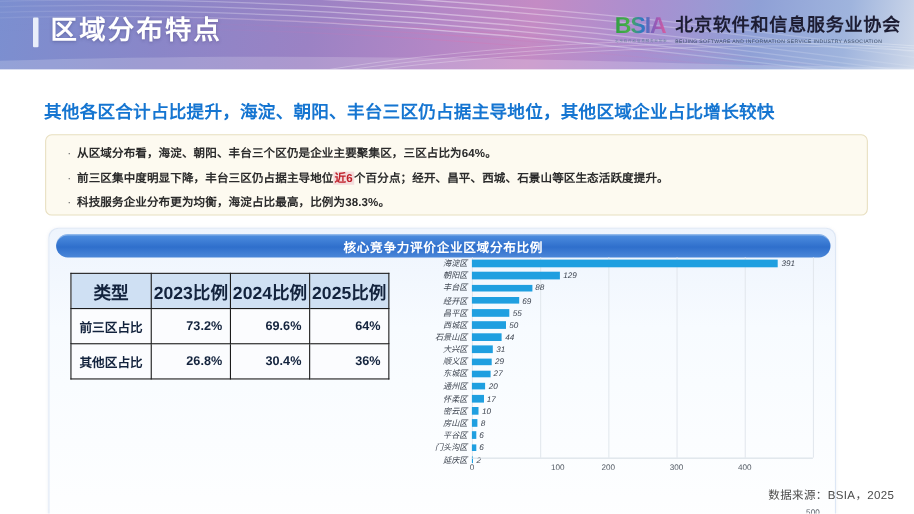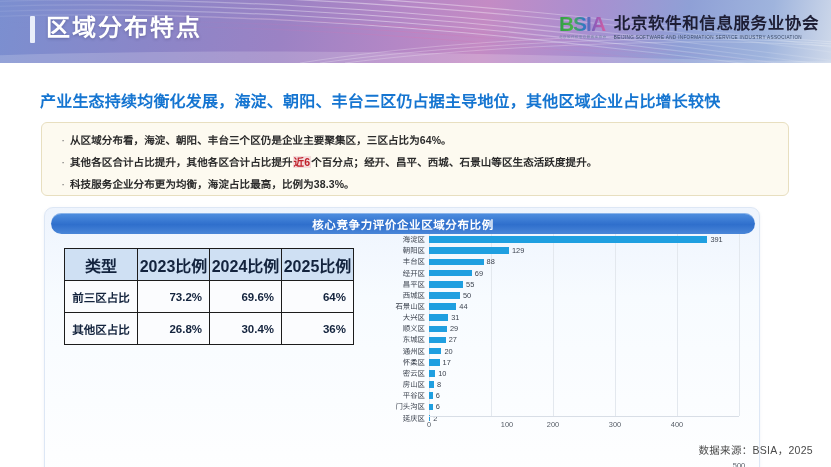--- a/index.html
+++ b/index.html
@@ -61,21 +61,21 @@
   table.t{border-collapse:collapse;font-size:11px;}
   table.t th,table.t td{border:1px solid #1c1c1c;height:32px;box-sizing:border-box;font-weight:700;}
   table.t th{background:#cfe0f3;color:#13233d;text-align:center;font-size:16px;}
   table.t th.c0{width:73px;}
   table.t th.c{width:72px;}
   table.t td.lbl{background:#fbfcfe;color:#13233d;text-align:center;font-size:11.5px;}
   table.t td.num{background:#fbfcfe;color:#13233d;text-align:right;padding-right:7px;font-size:11.5px;}
 
   
   .chart{position:absolute;left:326px;top:26px;width:372px;height:200px;}
-  .chart-plot{position:absolute;left:58px;top:0;right:4px;bottom:18px;}
+  .chart-plot{position:absolute;left:58px;top:0;right:4px;bottom:18px;font-style:italic;}
   .grid-line{position:absolute;top:0;bottom:0;width:1px;background:#e3e8ee;}
   .rows{position:absolute;left:0;right:0;top:0;bottom:0;}
   .row{position:relative;height:11.17px;display:flex;align-items:center;}
   .row .cat{position:absolute;right:calc(100% + 4px);font-size:7.4px;color:#3d4450;
             white-space:nowrap;line-height:11px;}
   .row .bar{height:6.6px;background:#1f9fe0;border-radius:0;}
   .row .val{font-size:7.4px;color:#3d4450;margin-left:3px;line-height:11px;white-space:nowrap;}
   .axis{position:absolute;left:58px;right:4px;bottom:0;height:16px;}
   .axis .tk{position:absolute;top:2px;font-size:7.4px;color:#555c66;transform:translateX(-50%);}
   .axis-line{position:absolute;left:58px;right:4px;bottom:17px;height:1px;background:#d8dee6;}
@@ -133,32 +133,32 @@
         <div class="logo-bsia">BSIA</div>
         <div class="logo-sub-dots">北京软件和信息服务业协会</div>
       </div>
       <div class="logo-text-col">
         <div class="logo-cn">北京软件和信息服务业协会</div>
         <div class="logo-en">BEIJING SOFTWARE AND INFORMATION SERVICE INDUSTRY ASSOCIATION</div>
       </div>
     </div>
   </div>
 
-  <div class="headline">产业生态持续均衡化发展，海淀、朝阳、丰台三区仍占据主导地位，其他区域企业占比增长较快</div>
+  <div class="headline">其他各区合计占比提升，海淀、朝阳、丰台三区仍占据主导地位，其他区域企业占比增长较快</div>
 
   <div class="bullet-box">
 
     <div class="bullet">
       <span class="dot">·</span>
       <span class="btxt"><span>从区域分布看，海淀、朝阳、丰台三个区仍是企业主要聚集区，三区占比为64%。</span></span>
     </div>
 
     <div class="bullet">
       <span class="dot">·</span>
-      <span class="btxt"><span>其他各区合计占比提升，其他各区合计占比提升</span><span class="hl">近6</span><span>个百分点；经开、昌平、西城、石景山等区生态活跃度提升。</span></span>
+      <span class="btxt"><span>前三区集中度明显下降，丰台三区仍占据主导地位</span><span class="hl">近6</span><span>个百分点；经开、昌平、西城、石景山等区生态活跃度提升。</span></span>
     </div>
 
     <div class="bullet">
       <span class="dot">·</span>
       <span class="btxt"><span>科技服务企业分布更为均衡，海淀占比最高，比例为38.3%。</span></span>
     </div>
 
   </div>
 
   <div class="panel">

